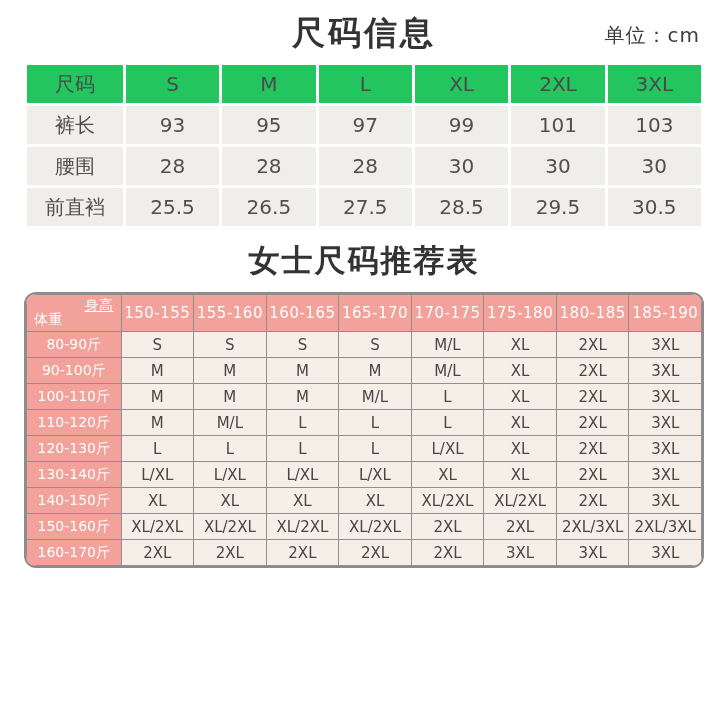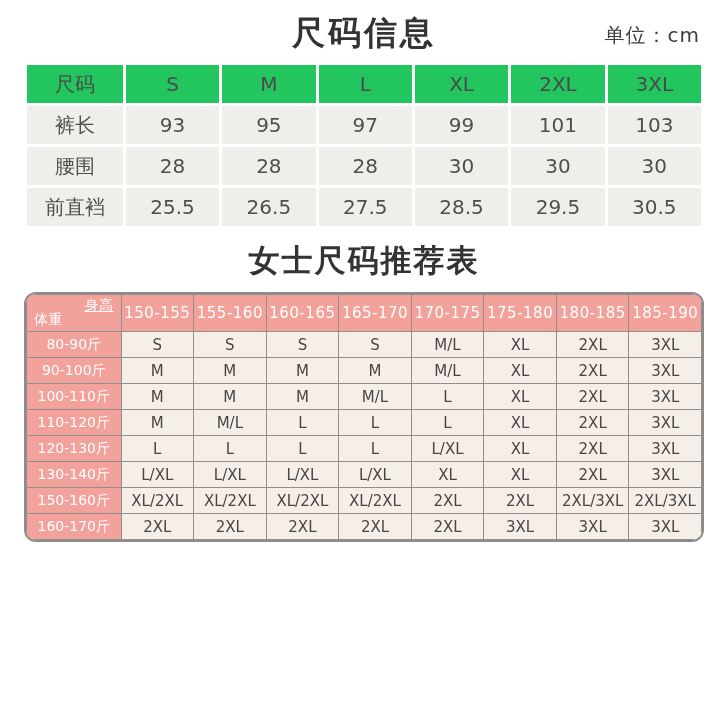--- a/index.html
+++ b/index.html
@@ -216,20 +216,31 @@
             <td>L/XL</td>
             <td>L/XL</td>
             <td>L/XL</td>
             <td>L/XL</td>
             <td>XL</td>
             <td>XL</td>
             <td>2XL</td>
             <td>3XL</td>
           </tr>
           <tr>
+            <td class="rowlabel">140-150斤</td>
+            <td>XL</td>
+            <td>XL</td>
+            <td>XL</td>
+            <td>XL</td>
+            <td>XL/2XL</td>
+            <td>XL/2XL</td>
+            <td>2XL</td>
+            <td>3XL</td>
+          </tr>
+          <tr>
             <td class="rowlabel">150-160斤</td>
             <td>XL/2XL</td>
             <td>XL/2XL</td>
             <td>XL/2XL</td>
             <td>XL/2XL</td>
             <td>2XL</td>
             <td>2XL</td>
             <td>2XL/3XL</td>
             <td>2XL/3XL</td>
           </tr>

